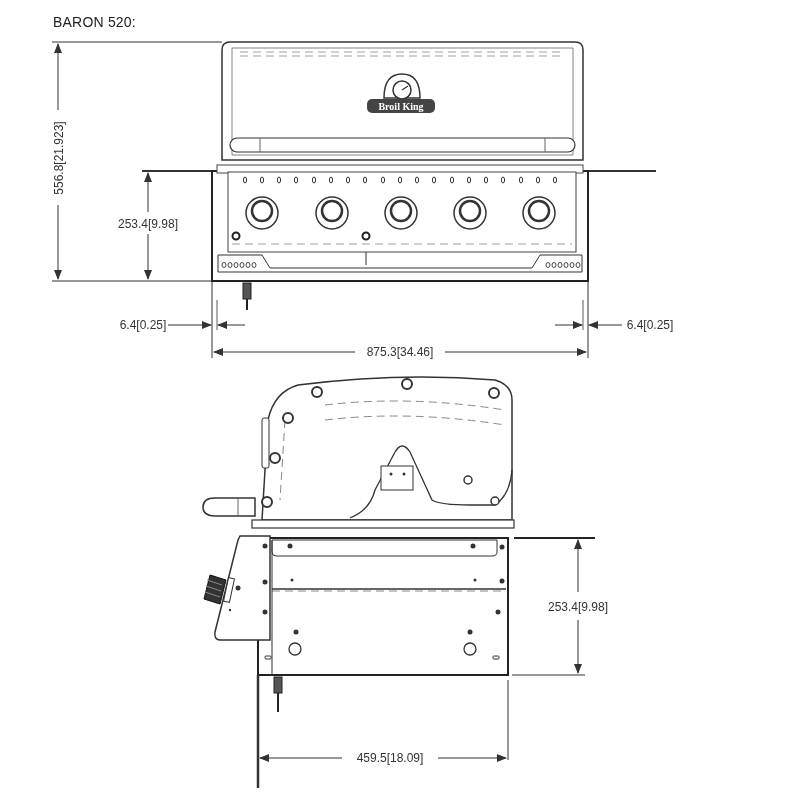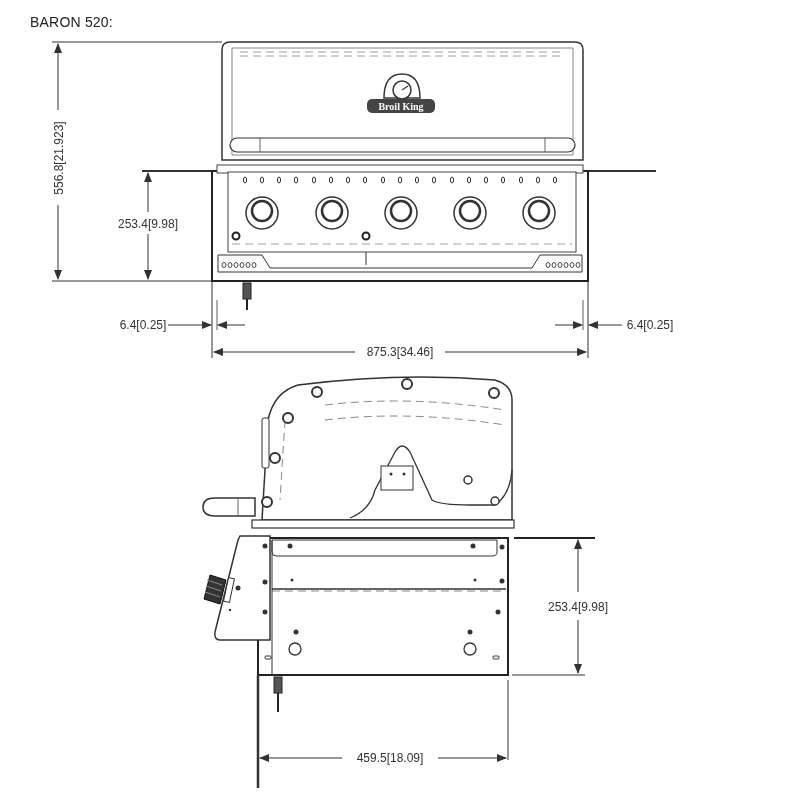--- a/index.html
+++ b/index.html
@@ -1,17 +1,17 @@
 <!DOCTYPE html>
 <html><head>
 <meta charset="utf-8">
 <style>
   html, body { margin:0; padding:0; background:#ffffff; }
   body { width:802px; height:802px; position:relative; overflow:hidden; font-family:"Liberation Sans", sans-serif; }
-  .title { position:absolute; left:30px; top:14px; font-size:14px; color:#222; font-weight:normal; letter-spacing:0.2px; }
+  .title { position:absolute; left:53px; top:14px; font-size:14px; color:#222; font-weight:normal; letter-spacing:0.2px; }
   svg { position:absolute; left:0; top:0; }
   .dim { font-family:"Liberation Sans", sans-serif; font-size:12px; fill:#333; }
   .ln { stroke:#333; fill:none; }
 </style>
 </head>
 <body>
 
 <div class="title">BARON 520:</div>
 
 <svg width="802" height="802" viewBox="0 0 802 802">

